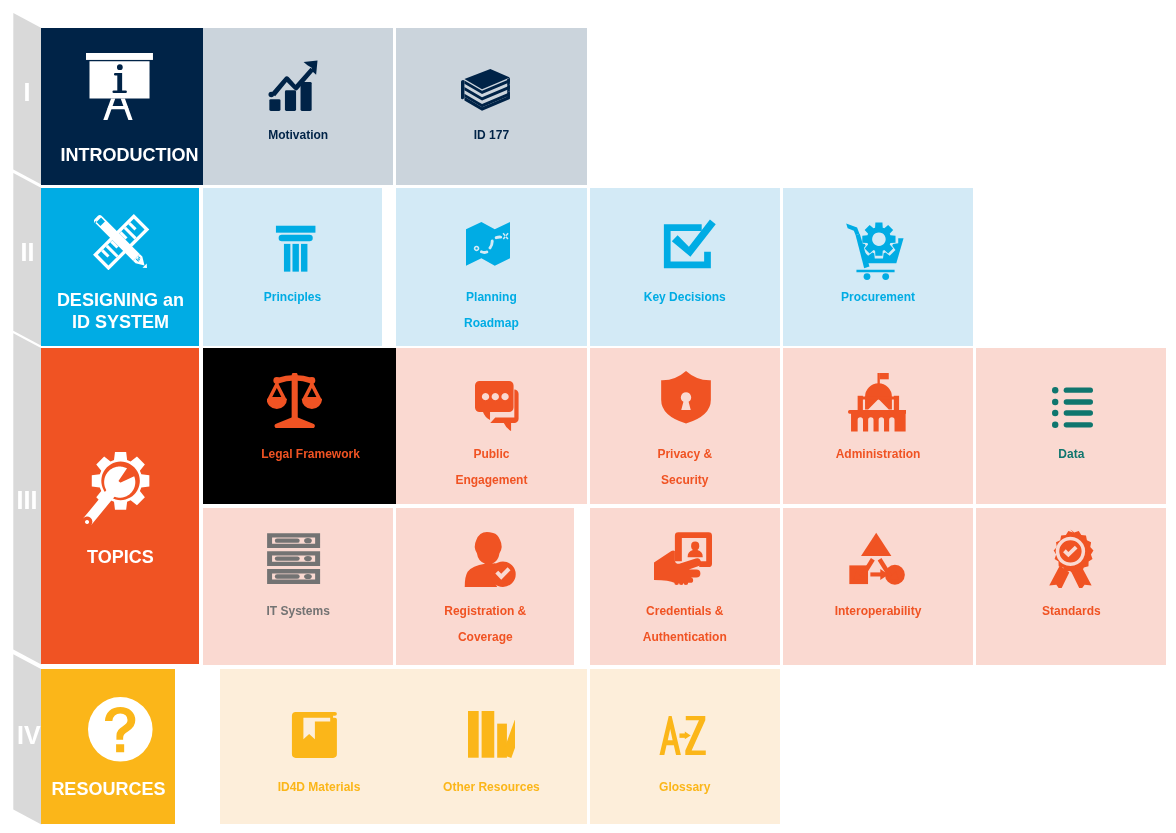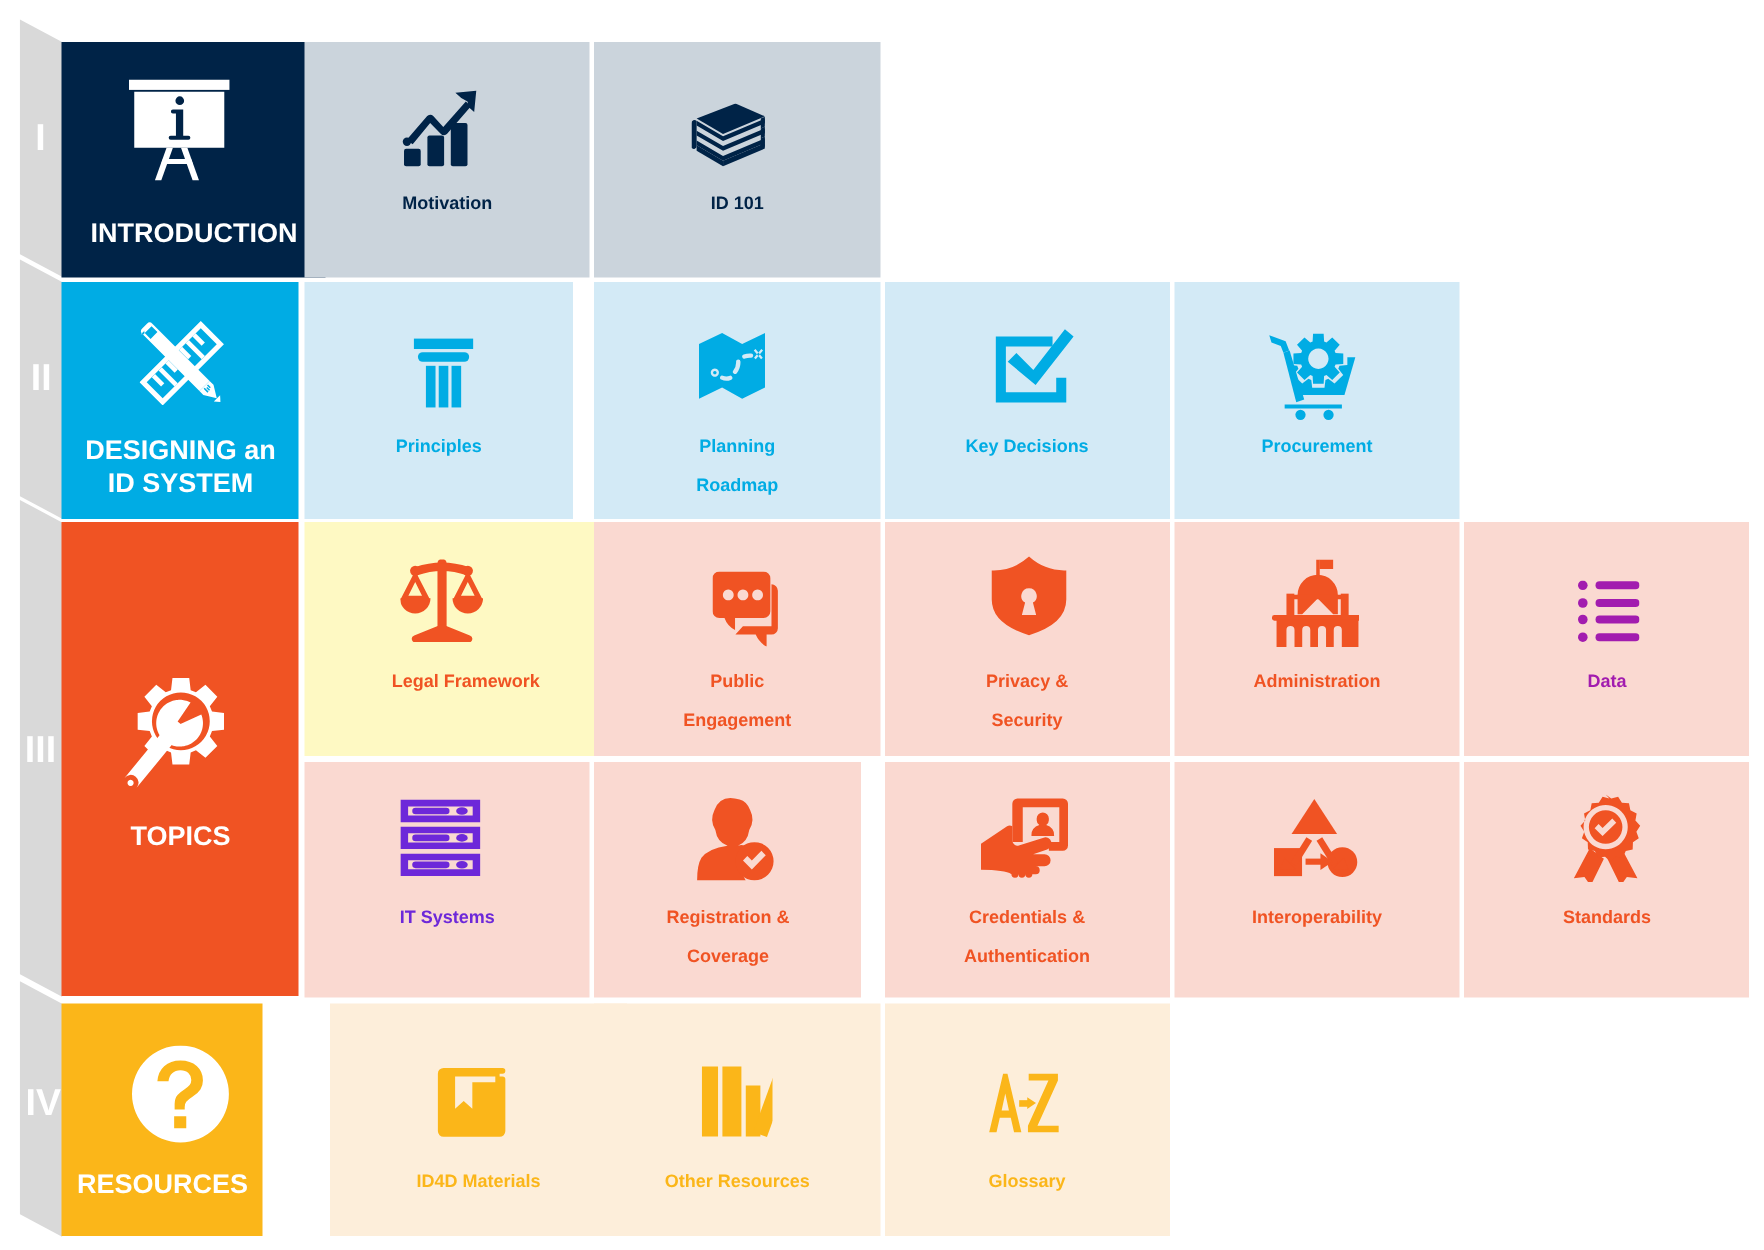--- a/index.html
+++ b/index.html
@@ -64,21 +64,21 @@
 <path d="M94.5 20.5 L100 18 L100 31.5 L94.5 34 Z"></path>
 <path d="M7 37 L43 58 L100 34 L100 40.5 L43 64.5 L7 43.5 Z"></path>
 <path d="M94.5 34 L100 31.5 L100 45 L94.5 47.5 Z"></path>
 <path d="M7 50.5 L43 71.5 L100 47.5 L100 54 L43 78 L7 57 Z"></path>
 <path d="M94.5 47.5 L100 45 L100 58.5 L94.5 61 Z"></path>
 <path d="M0 27 a4.0 4.0 0 0 1 7 -3.0 v33.5 a4.0 4.0 0 0 1 -7 3.0 z"></path>
 <path d="M7 57 L43 78 L43 85.5 L7 64.5 Z"></path>
 <path d="M100 54 L43 78 L43 85.5 L100 61.5 Z"></path>
 </svg>
       </span>
-<span class="txt" style="top:94px">ID 101</span>
+<span class="txt" style="top:94px">ID 177</span>
 </div>
     <div class="cell head" style="left:41.4px;top:188.0px;width:158.0px;height:157.8px;background:#00ACE4">
 <span class="ico" style="left:51.90px;top:26.00px;width:56.30px;height:56.30px;color:#ffffff">
         <svg viewBox="0 0 100 100" width="56.30" height="56.30" fill="currentColor">
 <g transform="rotate(-45 50 50)">
   <path fill-rule="evenodd" d="M-1.3 30.6 H101.3 V69.4 H-1.3 Z M4.7 36.6 H95.3 V63.4 H4.7 Z"></path>
   <rect x="13.3" y="36.6" width="5.4" height="15.5"></rect>
             <rect x="24.6" y="36.6" width="5.4" height="26.8"></rect>
             <rect x="36.0" y="36.6" width="5.4" height="15.5"></rect>
             <rect x="58.6" y="36.6" width="5.4" height="15.5"></rect>
@@ -155,21 +155,21 @@
     <div class="cell head" style="left:41.4px;top:348.3px;width:158.0px;height:316.2px;background:#F05323">
 <span class="ico" style="left:36.10px;top:95.44px;width:83.79px;height:83.79px;color:#ffffff">
         <svg viewBox="0 0 100 100" width="83.79" height="83.79" fill="currentColor">
 <path fill-rule="evenodd" d="M44.18 19.20 L45.32 9.64 L58.68 9.64 L59.82 19.20 L64.01 20.94 L71.57 14.98 L81.02 24.43 L75.06 31.99 L76.80 36.18 L86.36 37.32 L86.36 50.68 L76.80 51.82 L75.06 56.01 L81.02 63.57 L71.57 73.02 L64.01 67.06 L59.82 68.80 L58.68 78.36 L45.32 78.36 L44.18 68.80 L39.99 67.06 L32.43 73.02 L22.98 63.57 L28.94 56.01 L27.20 51.82 L17.64 50.68 L17.64 37.32 L27.20 36.18 L28.94 31.99 L22.98 24.43 L32.43 14.98 L39.99 20.94 Z M52.0 21.0 a23.0 23.0 0 1 0 0.01 0 z"></path>
 <path fill-rule="evenodd" d="M55.79 49.43 L16.79 96.93 A6.2 6.2 0 1 0 7.21 89.07 L46.21 41.57 Z M12.0 90.6 a2.4 2.4 0 1 1 -0.01 0 z"></path>
 <path d="M59.73 29.08 L58.86 28.64 L57.97 28.25 L57.06 27.91 L56.13 27.62 L55.18 27.38 L54.23 27.18 L53.27 27.04 L52.30 26.95 L51.32 26.90 L50.35 26.91 L49.38 26.97 L48.41 27.08 L47.45 27.24 L46.50 27.45 L45.56 27.71 L44.64 28.02 L43.73 28.38 L42.85 28.78 L41.98 29.23 L41.14 29.73 L40.33 30.26 L39.55 30.84 L38.80 31.46 L38.08 32.12 L37.40 32.81 L36.75 33.54 L36.15 34.31 L35.58 35.10 L35.06 35.92 L34.58 36.77 L34.14 37.64 L33.75 38.53 L33.41 39.44 L33.12 40.37 L32.88 41.32 L32.68 42.27 L32.54 43.23 L32.45 44.20 L32.40 45.18 L32.41 46.15 L32.47 47.12 L32.58 48.09 L32.74 49.05 L32.95 50.00 L33.21 50.94 L33.52 51.86 L33.88 52.77 L34.28 53.65 L34.73 54.52 L35.23 55.36 L35.76 56.17 L36.34 56.95 L36.96 57.70 L37.62 58.42 L38.31 59.10 L39.04 59.75 L39.81 60.35 L40.60 60.92 L41.42 61.44 L42.27 61.92 L43.14 62.36 L44.03 62.75 L44.94 63.09 L45.87 63.38 L46.82 63.62 L47.77 63.82 L48.73 63.96 L49.70 64.05 L50.68 64.10 L51.65 64.09 L52.62 64.03 L53.59 63.92 L54.55 63.76 L55.50 63.55 L56.44 63.29 L57.36 62.98 L58.27 62.62 L59.15 62.22 L60.02 61.77 L60.86 61.27 L61.67 60.74 L62.45 60.16 L63.20 59.54 L63.92 58.88 L64.60 58.19 L65.25 57.46 L65.85 56.69 L66.42 55.90 L66.94 55.08 L67.42 54.23 L67.86 53.36 L68.25 52.47 L68.59 51.56 L68.88 50.63 L69.12 49.68 L69.32 48.73 L69.46 47.77 L69.55 46.80 L69.60 45.82 L69.59 44.85 L69.53 43.88 L69.42 42.91 L69.26 41.95 L69.05 41.00 L68.79 40.06 L68.48 39.14 L68.25 38.53 L46.50 48.50 Z"></path>
 </svg>
       </span>
 <span class="txt" style="top:197.4px">TOPICS</span>
 </div>
-    <div class="cell sub" style="left:203.0px;top:348.3px;width:215px;height:156.2px;background:#fef9c3;color:#F05323">
+    <div class="cell sub" style="left:203.0px;top:348.3px;width:215px;height:156.2px;background:#000000;color:#F05323">
 <span class="ico" style="left:63.74px;top:24.60px;width:55.40px;height:55.40px">
         <svg viewBox="0 0 100 100" width="55.40" height="55.40" fill="currentColor">
 <circle cx="50" cy="4.5" r="5.5"></circle>
 <path d="M17.7 9 Q50 -2 82.3 9 L79.5 19 Q50 8.5 20.5 19 Z"></path>
 <rect x="44.5" y="5" width="11" height="78"></rect>
 <circle cx="17.7" cy="13.6" r="6.2"></circle>
 <circle cx="81.0" cy="13.6" r="6.2"></circle>
 <path fill-rule="evenodd" d="M17.7 13.6 L-0.2 48.5 h35.8 z M17.7 27 L9.5 43.5 h16.4 z"></path>
 <path fill-rule="evenodd" d="M81.0 13.6 L63.1 48.5 h35.8 z M81.0 27 L72.8 43.5 h16.4 z"></path>
 <path d="M-0.7 46.5 h36.8 a18.4 18.4 0 0 1 -36.8 0 z"></path>
@@ -213,36 +213,36 @@
 <rect x="0" y="63.4" width="104" height="6.4" rx="2.8"></rect>
 <path fill-rule="evenodd" d="M5.2 68.5 h93.5 v31.5 h-93.5 z
  M16.5 100 v-19.5 a4.6 4.6 0 0 1 9.2 0 V100 z
  M34.5 100 v-19.5 a4.6 4.6 0 0 1 9.2 0 V100 z
  M52.5 100 v-19.5 a4.6 4.6 0 0 1 9.2 0 V100 z
  M70.5 100 v-19.5 a4.6 4.6 0 0 1 9.2 0 V100 z"></path>
 </svg>
       </span>
 <span class="txt" style="top:93px">Administration</span>
 </div>
-    <div class="cell sub" style="left:976.2px;top:348.3px;width:190.3px;height:156.2px;background:#FAD9D1;color:#a21caf">
+    <div class="cell sub" style="left:976.2px;top:348.3px;width:190.3px;height:156.2px;background:#FAD9D1;color:#0f766e">
 <span class="ico" style="left:75.35px;top:38.60px;width:41.00px;height:41.00px">
         <svg viewBox="0 0 100 100" width="41.00" height="41.00" fill="currentColor">
 <circle cx="7.8" cy="7.8" r="7.8"></circle>
 <rect x="28.5" y="1.3" width="71.5" height="13" rx="6.5"></rect>
 <circle cx="7.8" cy="36.6" r="7.8"></circle>
 <rect x="28.5" y="30.1" width="71.5" height="13" rx="6.5"></rect>
 <circle cx="7.8" cy="63.4" r="7.8"></circle>
 <rect x="28.5" y="56.9" width="71.5" height="13" rx="6.5"></rect>
 <circle cx="7.8" cy="92.2" r="7.8"></circle>
 <rect x="28.5" y="85.7" width="71.5" height="13" rx="6.5"></rect>
 </svg>
       </span>
 <span class="txt" style="top:93px">Data</span>
 </div>
-    <div class="cell sub" style="left:203.0px;top:508.0px;width:190.3px;height:156.5px;background:#FAD9D1;color:#6d28d9">
+    <div class="cell sub" style="left:203.0px;top:508.0px;width:190.3px;height:156.5px;background:#FAD9D1;color:#737373">
 <span class="ico" style="left:62.90px;top:22.90px;width:55.21px;height:55.21px">
         <svg viewBox="0 0 100 100" width="55.21" height="55.21" fill="currentColor">
 <path fill-rule="evenodd" d="M2 4 h96 v27 h-96 z M11 12 h78 v11 h-78 z"></path>
 <path fill-rule="evenodd" d="M2 36.5 h96 v27 h-96 z M11 44.5 h78 v11 h-78 z"></path>
 <path fill-rule="evenodd" d="M2 69 h96 v27 h-96 z M11 77 h78 v11 h-78 z"></path>
 <rect x="16" y="13.5" width="45" height="8" rx="4"></rect>
 <rect x="16" y="46" width="45" height="8" rx="4"></rect>
 <rect x="16" y="78.5" width="45" height="8" rx="4"></rect>
 <ellipse cx="76" cy="17.5" rx="7" ry="4.6"></ellipse>
 <ellipse cx="76" cy="50" rx="7" ry="4.6"></ellipse>

